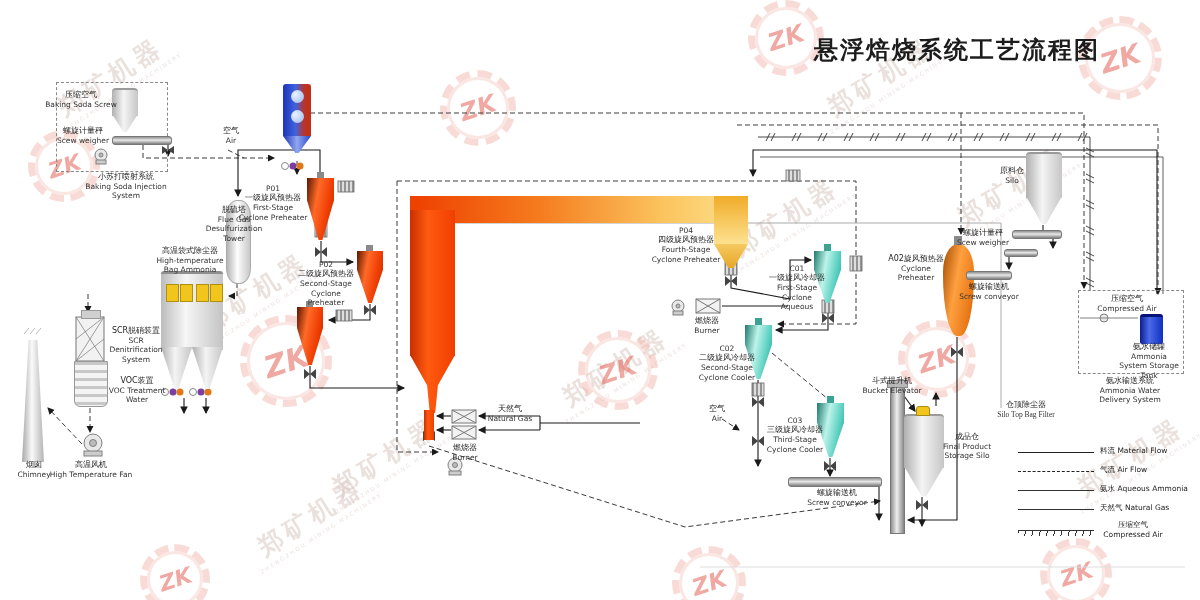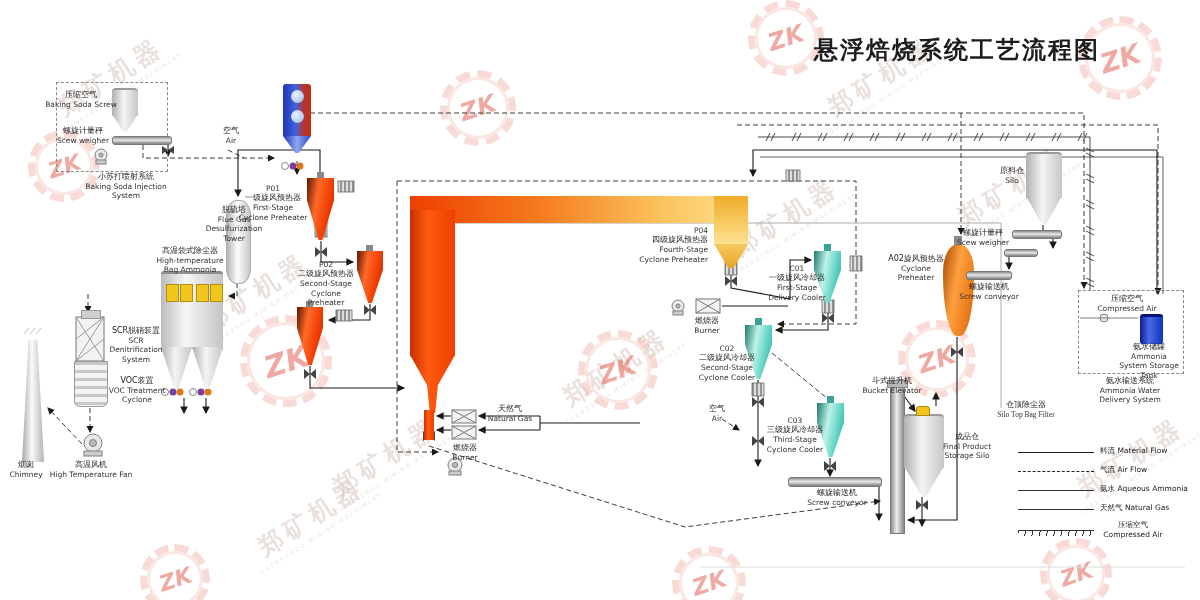--- a/index.html
+++ b/index.html
@@ -267,42 +267,42 @@
   <div class="lbl" style="left:238px;top:184px;width:70px;">
     <span class="code">P01</span>
     <span class="zh">一级旋风预热器</span>
     <span class="en">First-Stage Cyclone Preheater</span>
   </div>
   <div class="lbl" style="left:294px;top:260px;width:64px;">
     <span class="code">P02</span>
     <span class="zh">二级旋风预热器</span>
     <span class="en">Second-Stage Cyclone Preheater</span>
   </div>
-  <div class="lbl" style="left:632px;top:226px;width:76px;text-align:right;">
+  <div class="lbl" style="left:648px;top:226px;width:76px;">
     <span class="code">P04</span>
     <span class="zh">四级旋风预热器</span>
     <span class="en">Fourth-Stage Cyclone Preheater</span>
   </div>
   <div class="lbl" style="left:162px;top:205px;width:64px;margin-left:40px;">
     <span class="zh">脱硫塔</span>
     <span class="en">Flue Gas Desulfurization Tower</span>
   </div>
   <div class="lbl" style="left:150px;top:246px;width:80px;">
     <span class="zh">高温袋式除尘器</span>
     <span class="en">High-temperature Bag Ammonia</span>
   </div>
   <div class="lbl" style="left:104px;top:326px;width:64px;">
     <span class="zh">SCR脱硝装置</span>
     <span class="en">SCR Denitrification System</span>
   </div>
   <div class="lbl" style="left:108px;top:376px;width:58px;">
     <span class="zh">VOC装置</span>
-    <span class="en">VOC Treatment Cyclone</span>
-  </div>
-  <div class="lbl" style="left:4px;top:460px;width:44px;">
+    <span class="en">VOC Treatment Water</span>
+  </div>
+  <div class="lbl" style="left:12px;top:460px;width:44px;">
     <span class="zh">烟囱</span>
     <span class="en">Chimney</span>
   </div>
   <div class="lbl" style="left:48px;top:460px;width:86px;">
     <span class="zh">高温风机</span>
     <span class="en">High Temperature Fan</span>
   </div>
   <div class="lbl" style="left:482px;top:404px;width:56px;">
     <span class="zh">天然气</span>
     <span class="en">Natural Gas</span>
@@ -311,21 +311,21 @@
     <span class="zh">燃烧器</span>
     <span class="en">Burner</span>
   </div>
   <div class="lbl" style="left:686px;top:316px;width:42px;">
     <span class="zh">燃烧器</span>
     <span class="en">Burner</span>
   </div>
   <div class="lbl" style="left:766px;top:264px;width:62px;">
     <span class="code">C01</span>
     <span class="zh">一级旋风冷却器</span>
-    <span class="en">First-Stage Delivery Cooler</span>
+    <span class="en">First-Stage Cyclone Aqueous</span>
   </div>
   <div class="lbl" style="left:696px;top:344px;width:62px;">
     <span class="code">C02</span>
     <span class="zh">二级旋风冷却器</span>
     <span class="en">Second-Stage Cyclone Cooler</span>
   </div>
   <div class="lbl" style="left:764px;top:416px;width:62px;">
     <span class="code">C03</span>
     <span class="zh">三级旋风冷却器</span>
     <span class="en">Third-Stage Cyclone Cooler</span>

